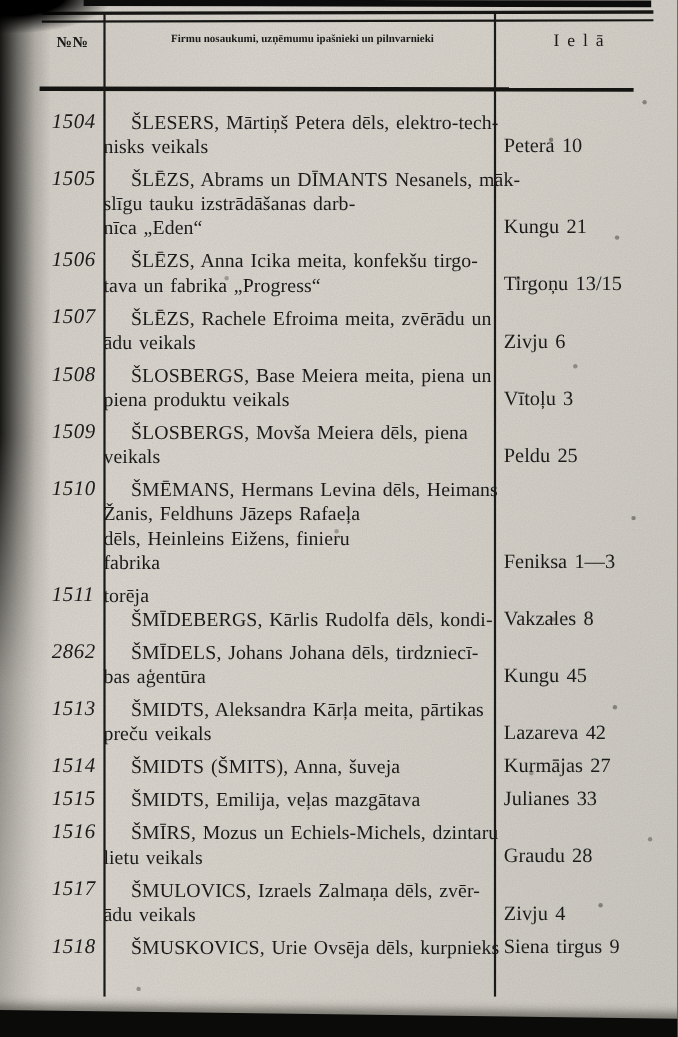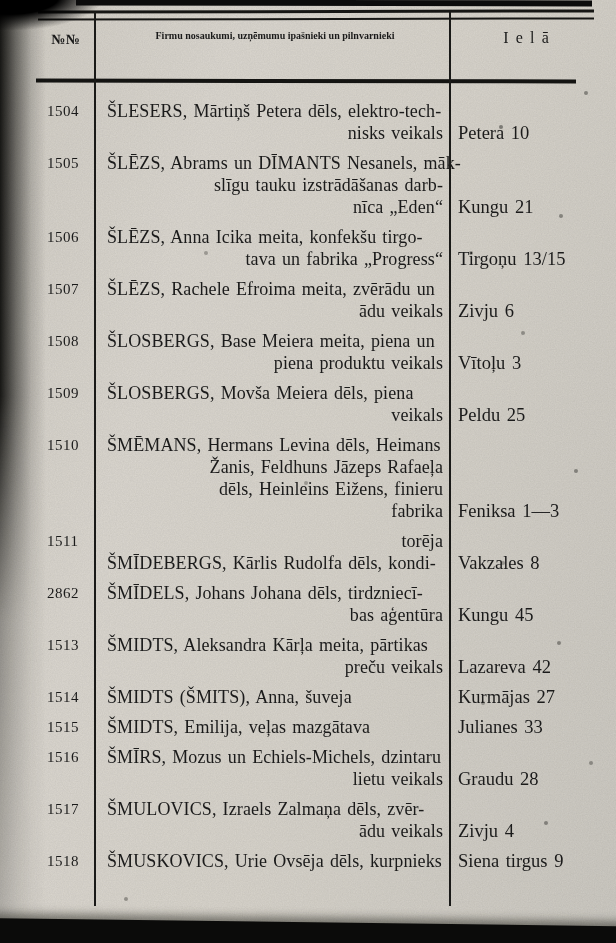--- a/index.html
+++ b/index.html
@@ -39,26 +39,26 @@
   .h-num{position:absolute;left:38px;top:32px;width:56px;text-align:center;
     font-weight:bold;font-size:14px;letter-spacing:.5px;}
   .h-firms{position:absolute;left:112px;top:25px;width:326px;text-align:center;
     font-weight:bold;font-size:10px;line-height:21px;}
   .h-street{position:absolute;left:452px;top:29px;width:148px;text-align:center;
     font-weight:normal;font-size:16px;letter-spacing:.45em;text-indent:.45em;}
   
   .rows{position:absolute;left:36px;top:100px;width:562px;}
   .row{display:flex;align-items:flex-start;margin-bottom:8px;}
   .cell-num{width:58px;box-sizing:border-box;padding-left:11px;
-    font-size:15px;line-height:22px;letter-spacing:.5px;}
+    font-size:19px;line-height:22px;letter-spacing:.5px;font-style:italic;}
   .cell-name{width:355px;box-sizing:border-box;padding-right:6px;
     font-size:18px;line-height:22px;word-spacing:1.5px;letter-spacing:.1px;}
   .name-line{white-space:nowrap;}
-  .name-line.first{text-align:left;padding-left:13px;}
-  .name-line.cont{text-align:right;}
+  .name-line.first{text-align:left;padding-left:25px;}
+  .name-line.cont{text-align:left;}
   .cell-street{width:149px;box-sizing:border-box;padding-left:9px;align-self:flex-end;
     font-size:18.5px;line-height:22px;white-space:nowrap;word-spacing:2px;}
 </style>
 </head>
 <body>
 
 <div class="page">
 
   <div class="toprule"></div>
   <div class="headrule"></div>

